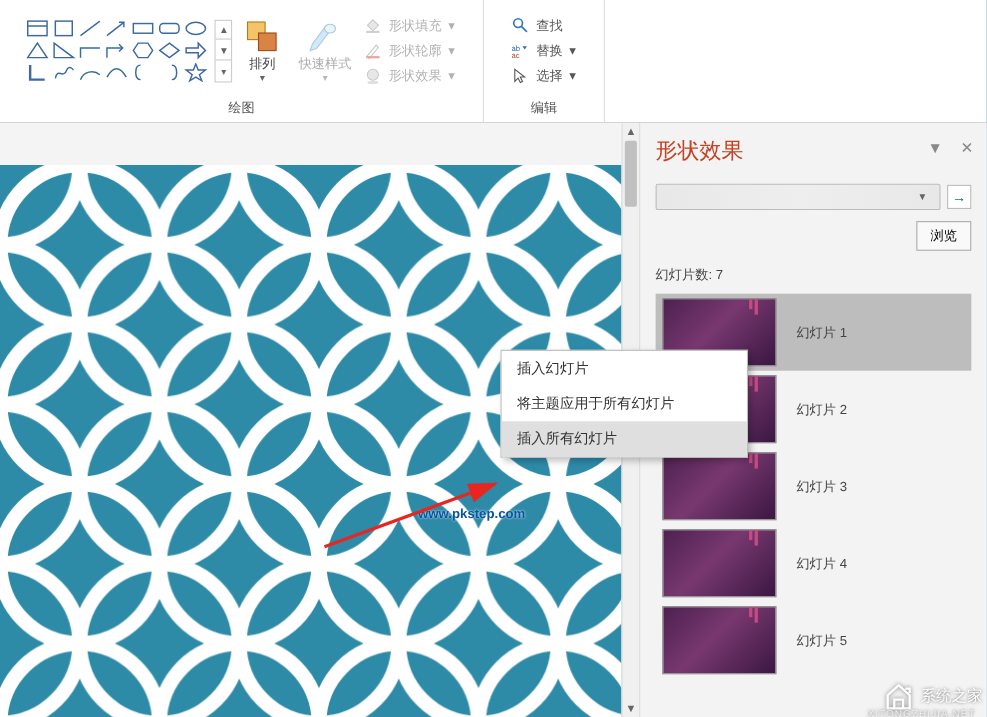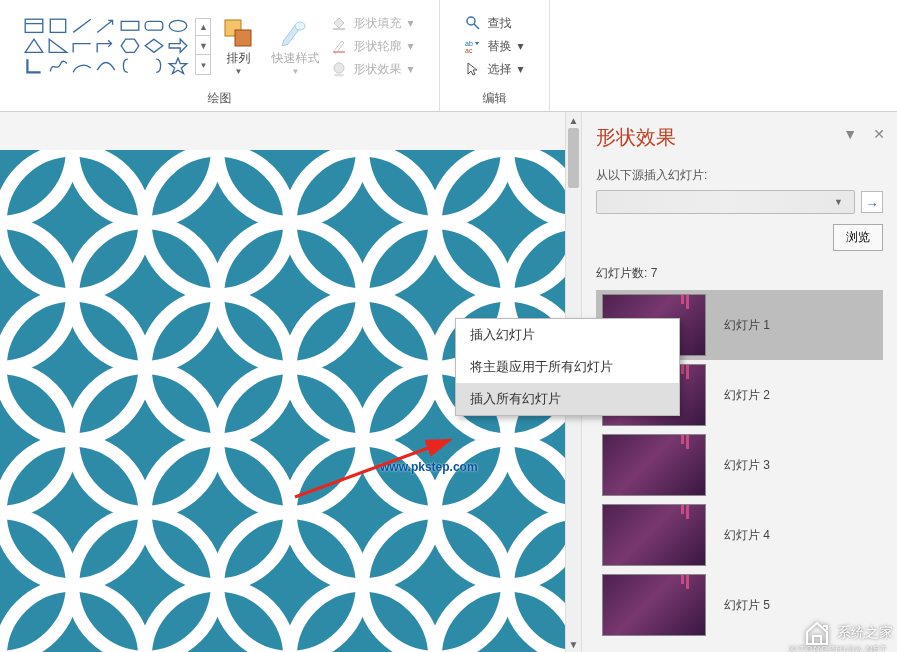--- a/index.html
+++ b/index.html
@@ -328,21 +328,20 @@
         </div>
       <div class="down" style="position:absolute;bottom:0;width:100%">▼</div>
     </div>
   </div>
 
   <div class="pane">
     <div class="pane-title red">形状效果</div>
     <span class="pane-opt">▼</span>
     <span class="pane-close">✕</span>
 
-    <div class="field-label">从以下源插入幻灯片:</div>
     <div class="src-row">
       <div class="src-input" title=""></div>
       <span class="src-drop">▼</span>
       <div class="go-btn">→</div>
     </div>
     <button class="browse">浏览</button>
     <div class="count">幻灯片数: 7</div>
 
     <div class="thumb-list">
       <div class="thumb-item sel">

